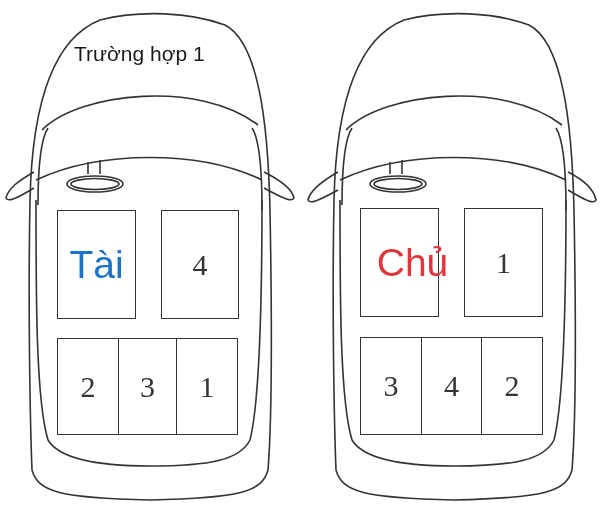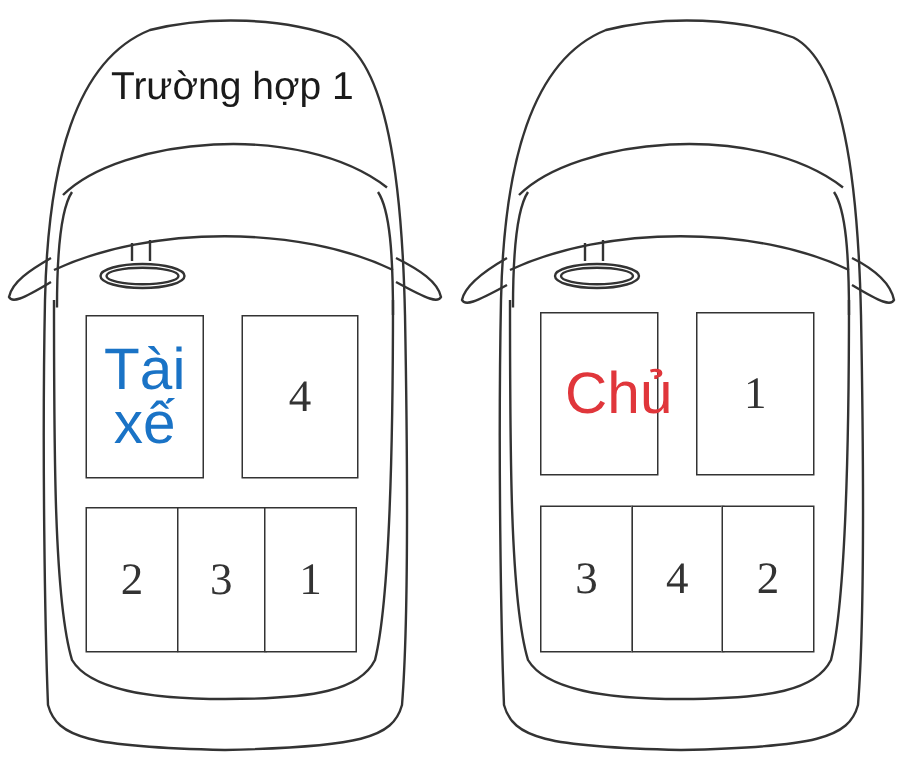--- a/index.html
+++ b/index.html
@@ -1,19 +1,19 @@
 <!DOCTYPE html>
 <html><head>
 <meta charset="utf-8">
 <style>
   html, body { margin:0; padding:0; background:#ffffff; }
   body { width:600px; height:520px; position:relative; overflow:hidden; font-family:"Liberation Sans", sans-serif; }
   .car { position:absolute; top:0; width:300px; height:520px; }
   .car svg { position:absolute; left:0; top:0; }
-  .title { position:absolute; font-family:"Liberation Sans", sans-serif; font-size:26px; color:#1a1a1a; white-space:nowrap; }
+  .title { position:absolute; font-family:"Liberation Sans", sans-serif; font-size:21px; color:#1a1a1a; white-space:nowrap; }
   .seat { position:absolute; border:1.5px solid #333; box-sizing:border-box; display:flex; align-items:center; justify-content:center; text-align:center; background:#fff; }
   .seat .num { font-family:"Liberation Serif", serif; font-size:30px; color:#333; }
   .seat .role { font-family:"Liberation Sans", sans-serif; font-size:39px; line-height:36px; }
   .row { position:absolute; display:flex; }
   .row .seat { position:relative; }
 </style>
 </head>
 <body>
 
 <div class="car" style="left:0;">
@@ -35,21 +35,20 @@
       <line x1="100" y1="160" x2="100" y2="174"></line>
       <ellipse cx="95" cy="184" rx="28" ry="8"></ellipse>
       <ellipse cx="95" cy="184" rx="24" ry="5.5"></ellipse>
     </g>
   </svg>
   <div class="title" style="left:74px; top:42px;">Trường hợp 1</div>
 
   <div class="seat" style="left:57px; top:210px; width:79px; height:109px;">
     <div class="role" style="color:#1a73c6;">
       <div>Tài</div>
-      <div>xế</div>
     </div>
   </div>
   <div class="seat" style="left:161px; top:210px; width:78px; height:109px;">
     <span class="num">4</span>
   </div>
 
   <div class="row" style="left:57px; top:338px;">
     <div class="seat" style="width:62px; height:97px;">
       <span class="num">2</span>
     </div>

